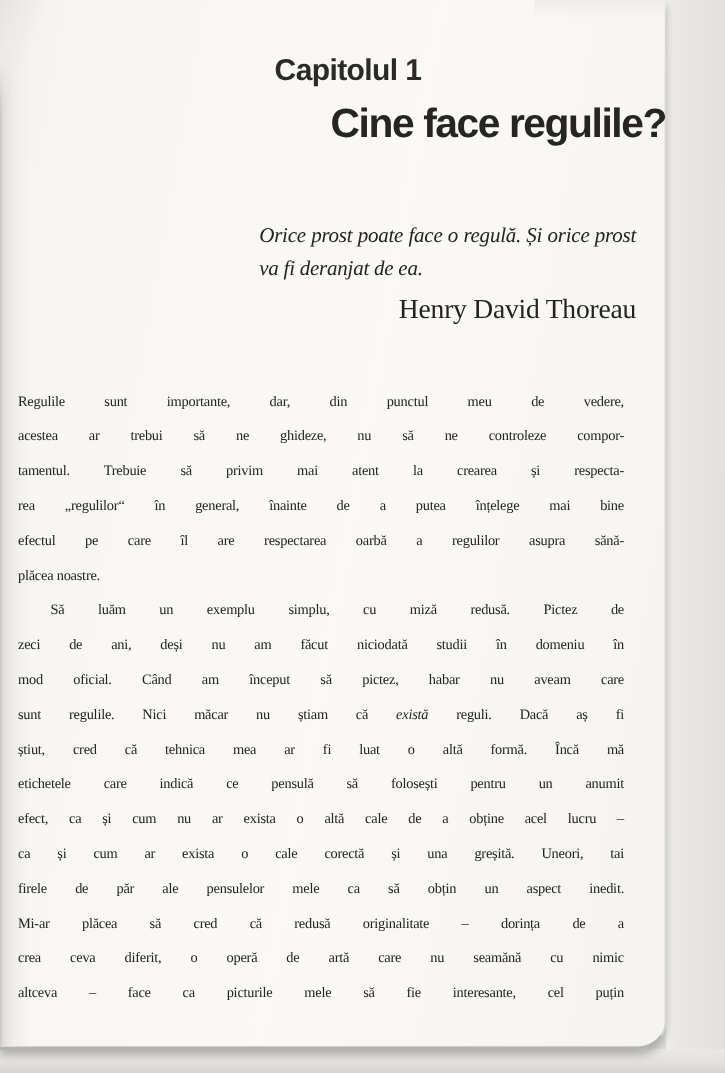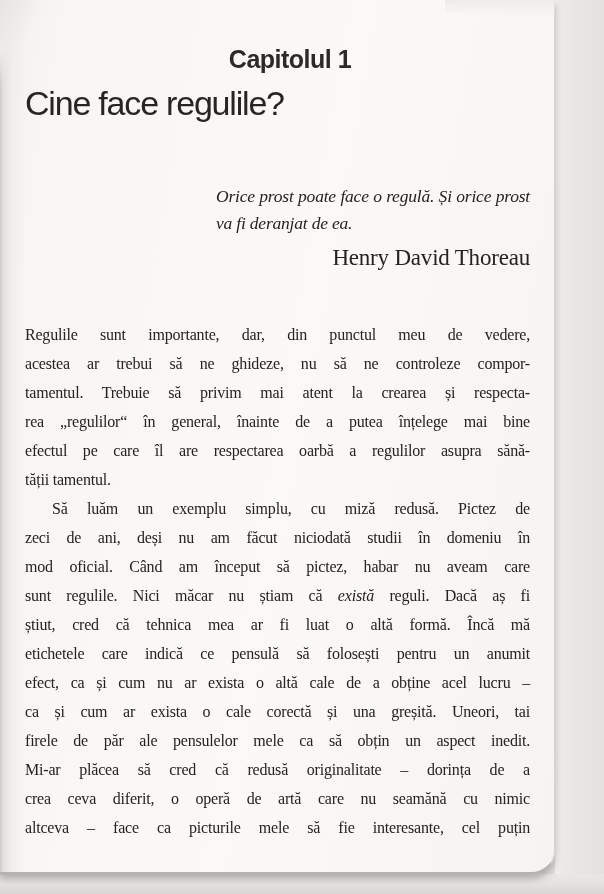--- a/index.html
+++ b/index.html
@@ -39,35 +39,35 @@
     position:absolute;right:49px;top:0;width:110px;height:16px;
     background:linear-gradient(to bottom,rgba(236,235,231,.9),rgba(236,235,231,0));
   }
   
   .chapter-label{
     position:absolute;left:25px;width:530px;top:45px;text-align:center;
     font-family:"Liberation Sans",sans-serif;font-weight:700;font-size:25px;
     letter-spacing:-.5px;color:#2b2a27;
   }
   .page-title{
-    position:absolute;left:25px;width:530px;top:84px;text-align:left;
-    font-family:"Liberation Sans",sans-serif;font-weight:400;font-size:34px;
+    position:absolute;left:25px;width:530px;top:84px;text-align:right;
+    font-family:"Liberation Sans",sans-serif;font-weight:700;font-size:34px;
     letter-spacing:-1.2px;color:#262523;
   }
   .epigraph{
     position:absolute;left:192px;top:183px;width:338px;
     font-style:italic;font-size:17.5px;line-height:26.5px;
     letter-spacing:-.2px;color:#242321;
   }
   .eline{text-align:justify;text-align-last:justify;margin-left:24px;}
   .eline.last{text-align-last:left;}
   .attribution{margin-top:9px;font-style:normal;text-align:right;font-size:23px;color:#242321;}
   .body-text{
-    position:absolute;left:25px;top:320px;width:505px;
-    font-size:16px;line-height:29px;letter-spacing:-.2px;color:#242321;
+    position:absolute;left:15px;top:320px;width:505px;
+    font-size:12px;line-height:29px;letter-spacing:-.2px;color:#242321;
   }
   .bodyline{text-align:justify;text-align-last:justify;text-justify:inter-word;}
   .bodyline.lastline{text-align-last:left;}
   .bodyline.indent{text-indent:27px;}
   .bodyline em{}
 </style>
 </head>
 <body>
 
 <div class="scene">
@@ -88,21 +88,21 @@
     <div class="eline last">va fi deranjat de ea.</div>
     <div class="attribution">Henry David Thoreau</div>
   </div>
 
   <div class="body-text">
       <div class="bodyline">Regulile sunt importante, dar, din punctul meu de vedere,</div>
       <div class="bodyline">acestea ar trebui să ne ghideze, nu să ne controleze compor-</div>
       <div class="bodyline">tamentul. Trebuie să privim mai atent la crearea și respecta-</div>
       <div class="bodyline">rea „regulilor“ în general, înainte de a putea înțelege mai bine</div>
       <div class="bodyline">efectul pe care îl are respectarea oarbă a regulilor asupra sănă-</div>
-      <div class="bodyline lastline">tății tamentul.</div>
+      <div class="bodyline lastline">plăcea noastre.</div>
       <div class="bodyline indent">Să luăm un exemplu simplu, cu miză redusă. Pictez de</div>
       <div class="bodyline">zeci de ani, deși nu am făcut niciodată studii în domeniu în</div>
       <div class="bodyline">mod oficial. Când am început să pictez, habar nu aveam care</div>
       <div class="bodyline">sunt regulile. Nici măcar nu știam că <em>există</em> reguli. Dacă aș fi</div>
       <div class="bodyline">știut, cred că tehnica mea ar fi luat o altă formă. Încă mă</div>
       <div class="bodyline">etichetele care indică ce pensulă să folosești pentru un anumit</div>
       <div class="bodyline">efect, ca și cum nu ar exista o altă cale de a obține acel lucru –</div>
       <div class="bodyline">ca și cum ar exista o cale corectă și una greșită. Uneori, tai</div>
       <div class="bodyline">firele de păr ale pensulelor mele ca să obțin un aspect inedit.</div>
       <div class="bodyline">Mi-ar plăcea să cred că redusă originalitate – dorința de a</div>

